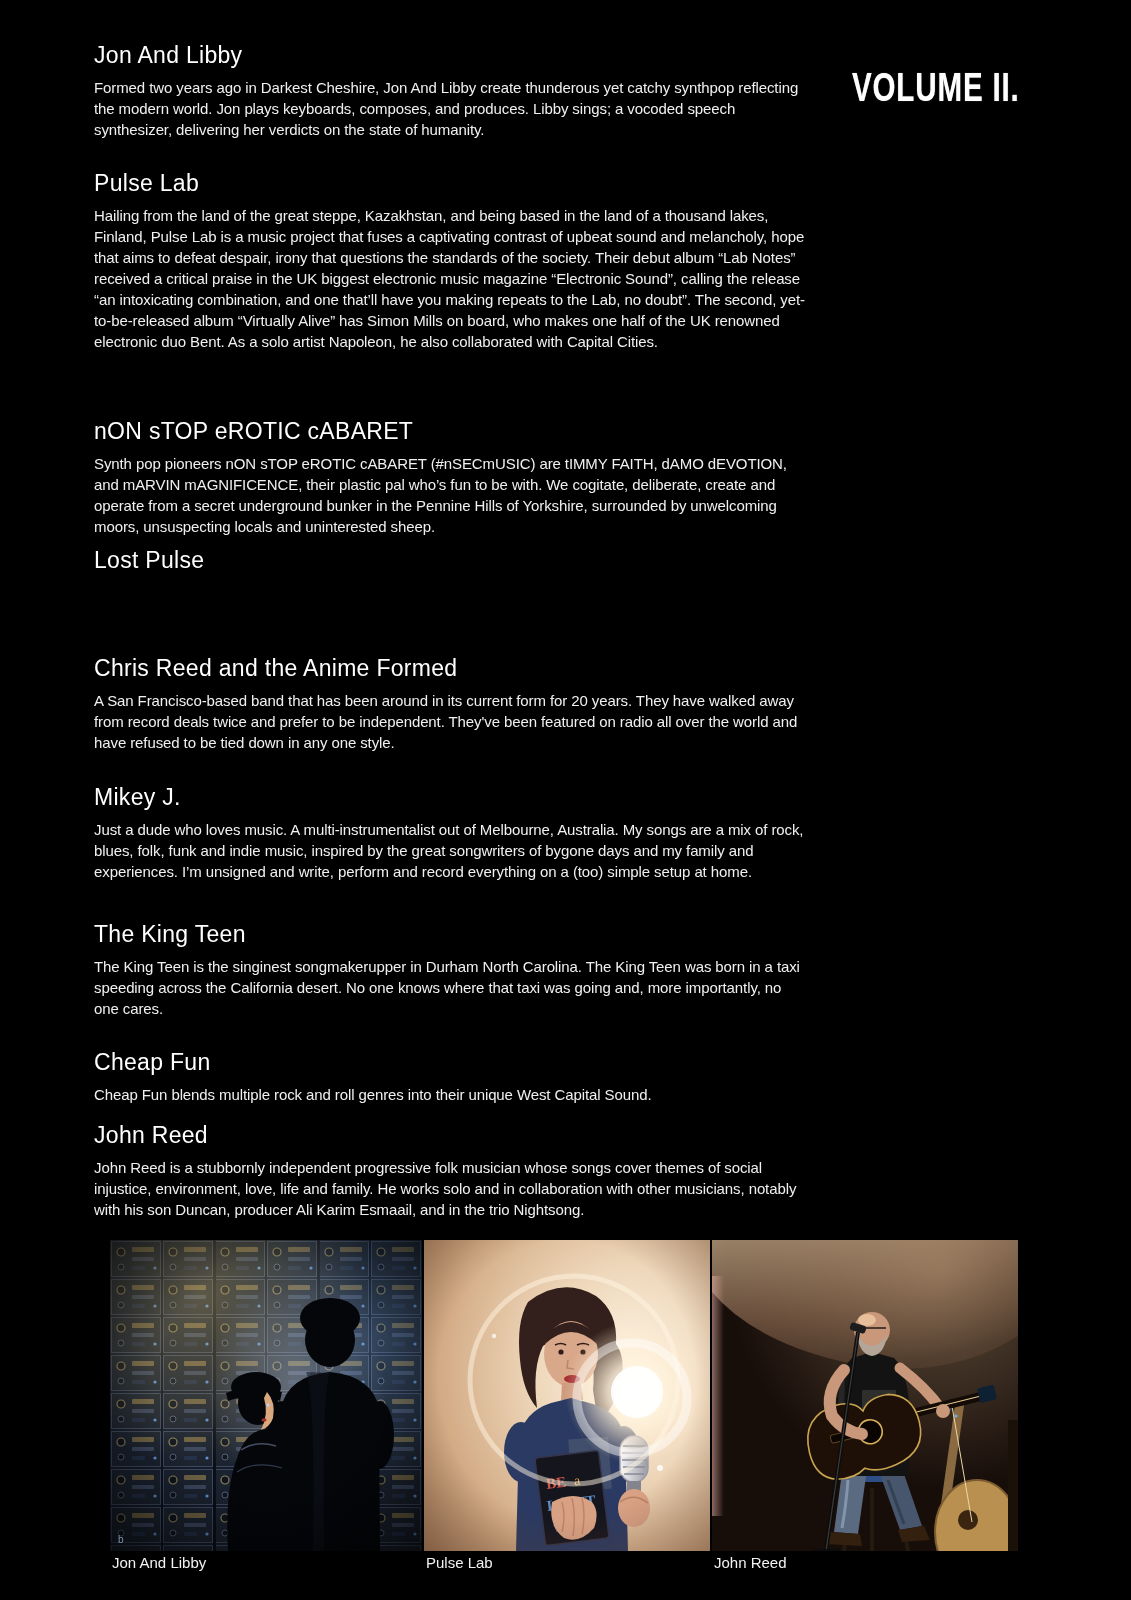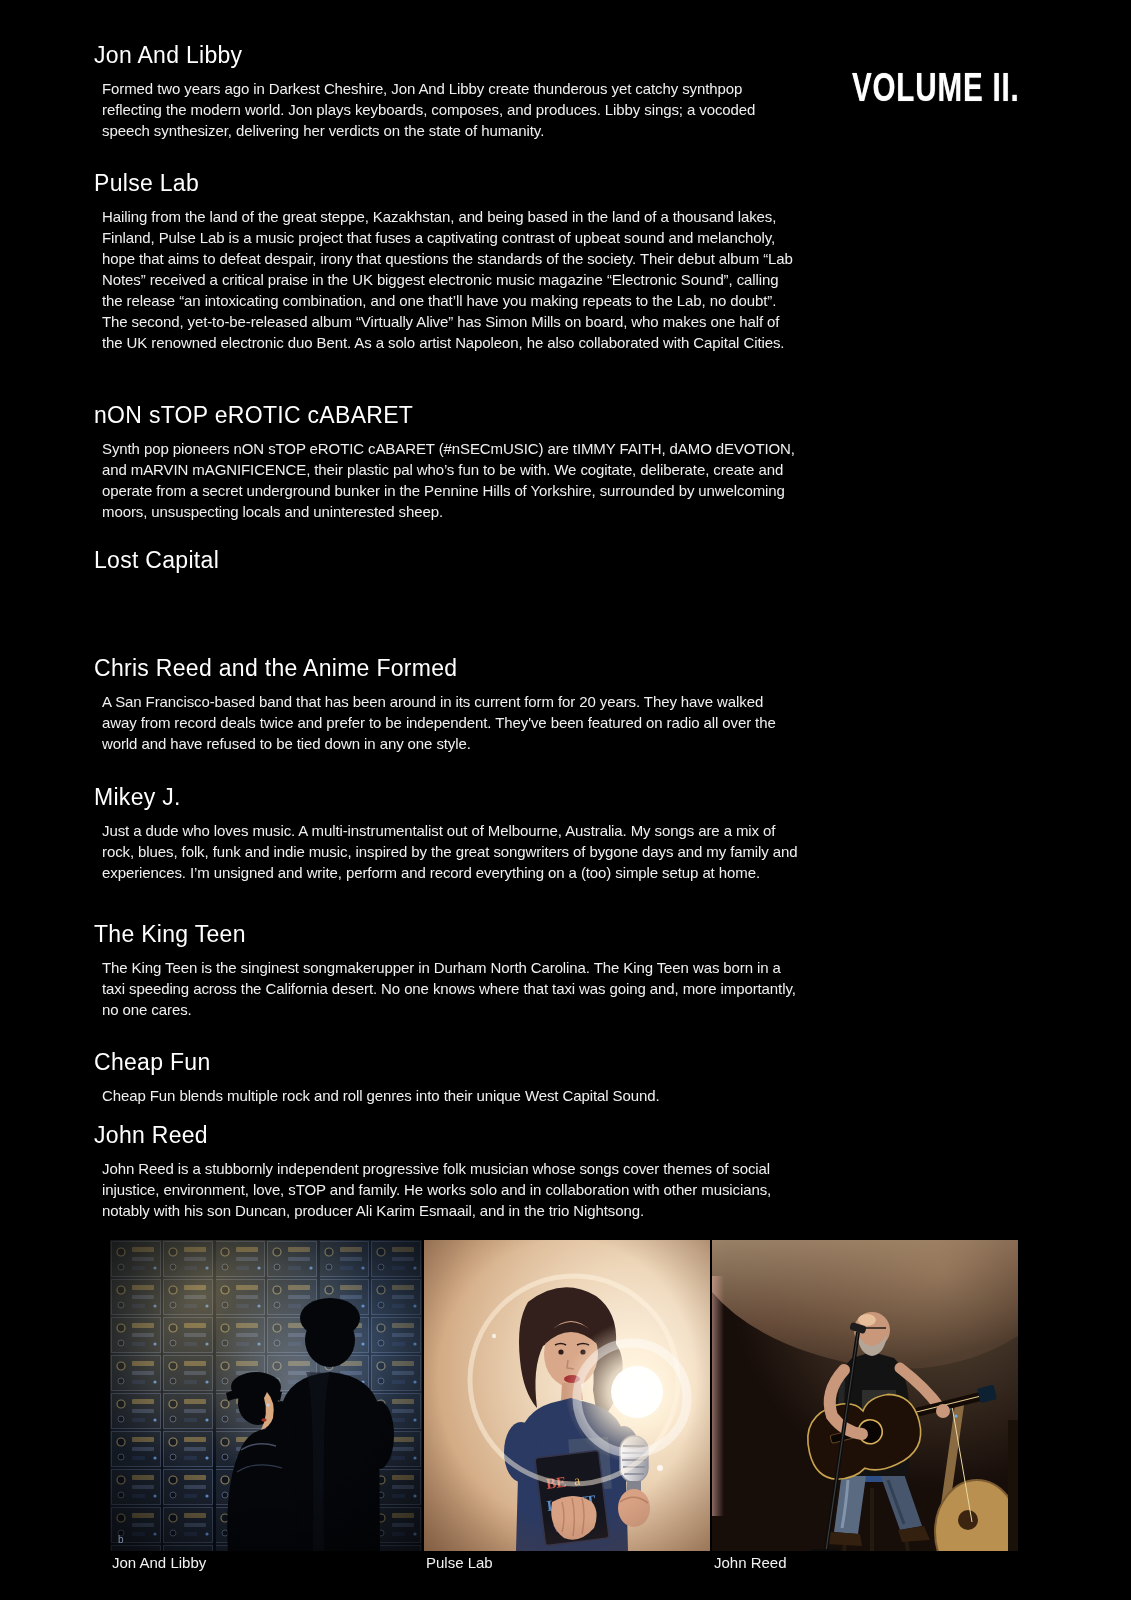--- a/index.html
+++ b/index.html
@@ -2,22 +2,22 @@
 <html><head>
 <meta charset="utf-8">
 <style>
   html,body{margin:0;padding:0;background:#000;}
   .page{position:relative;width:1131px;height:1600px;background:#000;overflow:hidden;
         font-family:"Liberation Sans",sans-serif;}
   .content{position:absolute;left:0;top:0;width:1131px;height:1600px;}
   section.bio{position:absolute;left:94px;width:712px;}
   section.bio h2{margin:0 0 7px 0;font-size:23px;line-height:30px;font-weight:400;
                  letter-spacing:.3px;color:#ffffff;}
-  section.bio p{margin:8px;font-size:15px;line-height:21px;letter-spacing:-.1px;color:#f0f0f0;}
-  .s1{top:40px}.s2{top:168px}.s3{top:400px}.s4{top:545px}.s5{top:653px}
+  section.bio p{margin:0;font-size:15px;line-height:21px;letter-spacing:-.1px;color:#f0f0f0;}
+  .s1{top:40px}.s2{top:168px}.s3{top:416px}.s4{top:545px}.s5{top:653px}
   .s6{top:782px}.s7{top:919px}.s8{top:1047px}.s9{top:1120px}
   .volume{position:absolute;left:852px;top:64px;color:#ffffff;font-weight:700;
           font-size:37px;letter-spacing:1px;transform:scale(.8,1.12);
           transform-origin:top left;white-space:nowrap;
           text-shadow:0 0 1px rgba(255,255,255,.6);}
   .photos{position:absolute;left:110px;top:1240px;display:flex;gap:2px;}
   .photo{position:relative;margin:0;padding:0;background:#0a0a0a;}
   .photo svg{display:block;}
   .photo figcaption{position:absolute;left:2px;top:313px;font-size:15px;
                     line-height:20px;color:#f2f2f2;white-space:nowrap;}
@@ -35,41 +35,41 @@
     </section>
     <section class="bio s2">
       <h2>Pulse Lab</h2>
       <p>Hailing from the land of the great steppe, Kazakhstan, and being based in the land of a thousand lakes, Finland, Pulse Lab is a music project that fuses a captivating contrast of upbeat sound and melancholy, hope that aims to defeat despair, irony that questions the standards of the society. Their debut album “Lab Notes” received a critical praise in the UK biggest electronic music magazine “Electronic Sound”, calling the release “an intoxicating combination, and one that’ll have you making repeats to the Lab, no doubt”. The second, yet-to-be-released album “Virtually Alive” has Simon Mills on board, who makes one half of the UK renowned electronic duo Bent. As a solo artist Napoleon, he also collaborated with Capital Cities.</p>
     </section>
     <section class="bio s3">
       <h2>nON sTOP eROTIC cABARET</h2>
       <p>Synth pop pioneers nON sTOP eROTIC cABARET (#nSECmUSIC) are tIMMY FAITH, dAMO dEVOTION, and mARVIN mAGNIFICENCE, their plastic pal who’s fun to be with. We cogitate, deliberate, create and operate from a secret underground bunker in the Pennine Hills of Yorkshire, surrounded by unwelcoming moors, unsuspecting locals and uninterested sheep.</p>
     </section>
     <section class="bio s4">
-      <h2>Lost Capital</h2>
+      <h2>Lost Pulse</h2>
     </section>
     <section class="bio s5">
       <h2>Chris Reed and the Anime Formed</h2>
       <p>A San Francisco-based band that has been around in its current form for 20 years. They have walked away from record deals twice and prefer to be independent. They've been featured on radio all over the world and have refused to be tied down in any one style.</p>
     </section>
     <section class="bio s7">
       <h2>The King Teen</h2>
       <p>The King Teen is the singinest songmakerupper in Durham North Carolina.  The King Teen was born in a taxi speeding across the California desert. No one knows where that taxi was going and, more importantly, no one cares.</p>
     </section>
     <section class="bio s6">
       <h2>Mikey J.</h2>
       <p>Just a dude who loves music. A multi-instrumentalist out of Melbourne, Australia. My songs are a mix of rock, blues, folk, funk and indie music, inspired by the great songwriters of bygone days and my family and experiences. I’m unsigned and write, perform and record everything on a (too) simple setup at home.</p>
     </section>
     <section class="bio s8">
       <h2>Cheap Fun</h2>
       <p>Cheap Fun blends multiple rock and roll genres into their unique West Capital Sound.</p>
     </section>
     <section class="bio s9">
       <h2>John Reed</h2>
-      <p>John Reed is a stubbornly independent progressive folk musician whose songs cover themes of social injustice, environment, love, sTOP and family. He works solo and in collaboration with other musicians, notably with his son Duncan, producer Ali Karim Esmaail, and in the trio Nightsong.</p>
+      <p>John Reed is a stubbornly independent progressive folk musician whose songs cover themes of social injustice, environment, love, life and family. He works solo and in collaboration with other musicians, notably with his son Duncan, producer Ali Karim Esmaail, and in the trio Nightsong.</p>
     </section>
   </div>
 
   <div class="photos">
 
     <figure class="photo">
       <svg width="312" height="311" viewBox="0 0 312 311">
         <defs>
           <pattern id="rack" width="52" height="38" patternUnits="userSpaceOnUse">
             <rect width="52" height="38" fill="#161c28"></rect>

